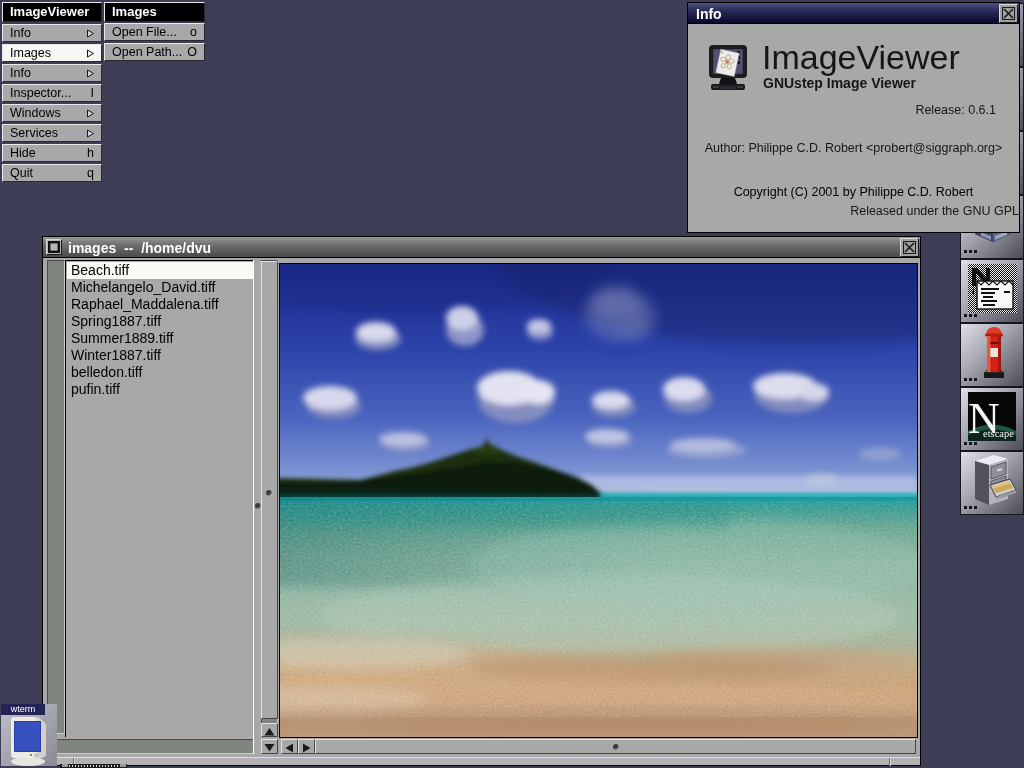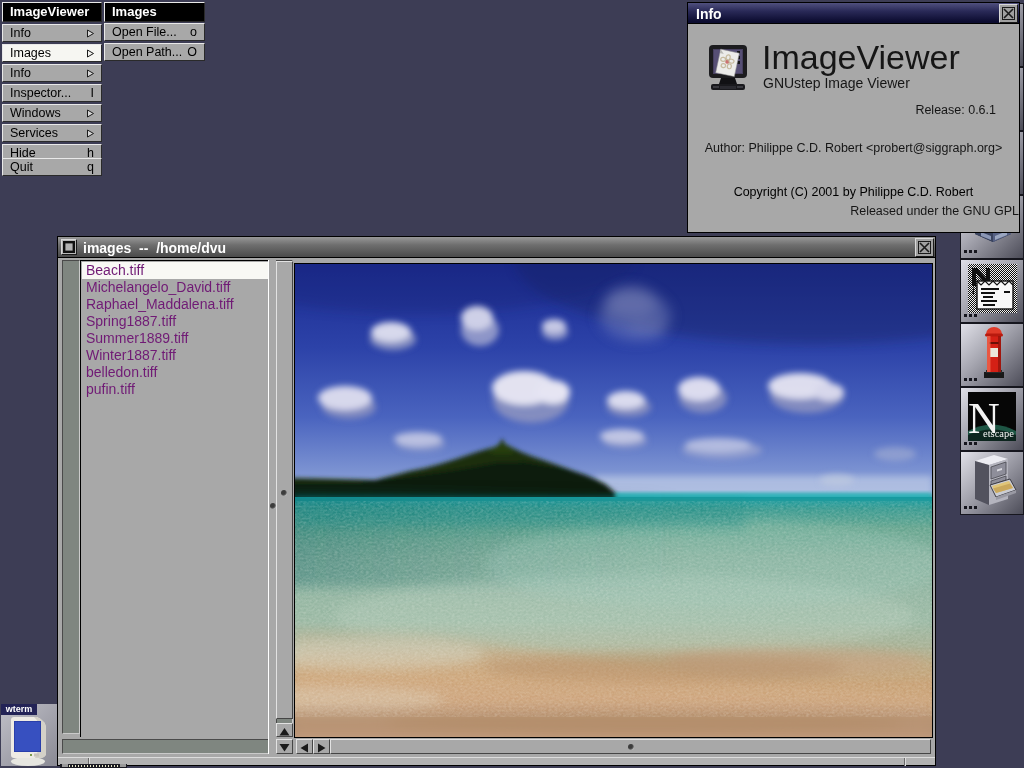--- a/index.html
+++ b/index.html
@@ -10,21 +10,21 @@
 .mtitle{position:absolute;left:0;width:98px;height:18px;background:#000;border-top:1px solid #e9e9e9;border-left:1px solid #e9e9e9;border-right:1px solid #2a2a2a;border-bottom:1px solid #2a2a2a;color:#fff;font-weight:bold;font-size:13px;line-height:18px}
 .mtitle span{position:absolute;left:7px;top:0}
 .win{position:absolute;border:1px solid #000;background:#a8a8a8}
 .tbblue{position:absolute;left:0;top:0;right:0;height:20px;background:linear-gradient(#50507e,#2a2a58 40%,#0c0c30 92%);border-bottom:1px solid #000}
 .tbgray{position:absolute;left:0;top:0;right:0;height:20px;background:linear-gradient(#989898,#6e6e6e 40%,#4a4a4a);border-bottom:1px solid #000}
 .tbtext{position:absolute;top:2.5px;color:#fff;font-weight:bold;font-size:14px}
 .tbtn{position:absolute;top:1px;width:17px;height:17px;background:#a0a0a0;border-top:1px solid #d8d8d8;border-left:1px solid #d8d8d8;border-right:1px solid #1a1a1a;border-bottom:1px solid #1a1a1a}
 .raised{background:#a8a8a8;border-top:1px solid #e2e2e2;border-left:1px solid #e2e2e2;border-right:1px solid #454545;border-bottom:1px solid #454545}
 .trough{background:#7f8680;border-top:1px solid #4a4a4a;border-left:1px solid #4a4a4a;border-right:1px solid #cacaca;border-bottom:1px solid #cacaca}
 .dimple{position:absolute;width:6px;height:6px;border-radius:50%;background:radial-gradient(circle at 2.2px 2.2px,#3c3c3c 0 38%,#606060 58%,#f2f2f2 88%)}
-.row{position:absolute;left:1px;width:183px;height:17px;font-size:14px;line-height:17px;color:#701a75;padding-left:4px}
+.row{position:absolute;left:1px;width:183px;height:17px;font-size:14px;line-height:17px;color:#000000;padding-left:4px}
 .dock{position:absolute;left:960px;width:62px;height:62px;background:linear-gradient(135deg,#e0e0e8 0%,#a6a6b0 42%,#4c4c58 100%);border:1px solid #16161e}
 .ddots{position:absolute;left:3px;top:54px;width:14px;height:3px;background:repeating-linear-gradient(90deg,#16161e 0 3px,transparent 3px 5px)}
 </style></head>
 <body>
 
 <div class="abs" style="left:2px;top:2px;width:100px;height:180px">
   <div class="mtitle" style="top:0">
       <span>ImageViewer</span>
     </div>
   <div class="mi" style="top:22px">
@@ -58,21 +58,21 @@
   <div class="mi" style="top:122px">
       <span class="lbl">Services</span>
       <svg class="tri" width="9" height="9">
         <path d="M1.5 1 L7.5 4.5 L1.5 8 Z" fill="#d6d6d6" stroke="#1a1a1a" stroke-width="1"></path>
       </svg>
     </div>
   <div class="mi" style="top:142px">
       <span class="lbl">Hide</span>
       <span class="key">h</span>
     </div>
-  <div class="mi" style="top:156px">
+  <div class="mi" style="top:162px">
       <span class="lbl">Quit</span>
       <span class="key">q</span>
     </div>
 </div>
 
 <div class="abs" style="left:104px;top:2px;width:101px;height:60px">
   <div class="mtitle" style="top:0;width:99px">
       <span>Images</span>
     </div>
   <div class="mi" style="top:21px;width:99px">
@@ -189,29 +189,29 @@
       <ellipse cx="21" cy="23.5" rx="2.2" ry="2" fill="none" stroke="#c0b292" stroke-width="1.2" opacity="0.85"></ellipse>
       <ellipse cx="19.5" cy="17.5" rx="2.4" ry="2" fill="none" stroke="#c0b292" stroke-width="1.2" opacity="0.85"></ellipse>
           </g>
       <path d="M18 35 L32 35 L34 41 L16 41 Z" fill="#111114"></path>
       <rect x="8" y="41" width="34" height="6" rx="2" fill="#19191d"></rect>
       <rect x="10" y="43" width="6" height="2" fill="#3a3a40"></rect>
           <rect x="34" y="43" width="6" height="2" fill="#3a3a40"></rect>
       <rect x="17" y="43" width="16" height="3" fill="#2a2a30"></rect>
     </svg></div>
     <div class="abs" style="left:74px;top:14px;font-size:34px;color:#161616">ImageViewer</div>
-    <div class="abs" style="left:75px;top:51px;font-size:14px;font-weight:normal;color:#161616">GNUstep Image Viewer</div>
+    <div class="abs" style="left:75px;top:51px;font-size:14px;font-weight:bold;color:#161616">GNUstep Image Viewer</div>
     <div class="abs" style="right:23px;top:79px;font-size:12.5px;color:#161616">Release: 0.6.1</div>
     <div class="abs" style="left:0;right:0;top:117px;text-align:center;font-size:12.5px;color:#161616;white-space:nowrap">Author: Philippe C.D. Robert &lt;probert@siggraph.org&gt;</div>
     <div class="abs" style="left:0;right:0;top:161px;text-align:center;font-size:12.5px;color:#000000">Copyright (C) 2001 by Philippe C.D. Robert</div>
     <div class="abs" style="left:0;right:0;top:180px;text-align:right;font-size:12.5px;color:#161616">Released under the GNU GPL</div>
   </div>
 </div>
 
-<div class="win" id="mainwin" style="left:57px;top:236px;width:877px;height:528px">
+<div class="win" id="mainwin" style="left:42px;top:236px;width:877px;height:528px">
   <div class="tbgray">
       <span class="tbtext" style="left:25px">images&nbsp; --&nbsp; /home/dvu</span>
     <div class="tbtn" style="left:3px;top:2px;width:14px;height:14px;background:#b8b8b8"><svg width="14" height="14">
           <rect x="2.2" y="2.2" width="9.6" height="9.6" fill="#b4b4b4" stroke="#111" stroke-width="2.4"></rect>
         </svg></div>
     <div class="tbtn" style="right:1px"><svg width="17" height="17">
           <path d="M4 4 L13 13 M13 4 L4 13" stroke="#1a1a1a" stroke-width="1.6"></path>
           <rect x="2.5" y="2.5" width="12" height="12" fill="none" stroke="#1a1a1a"></rect>
         </svg></div>
   </div>
@@ -397,21 +397,21 @@
   </div>
 </div>
 
 <div class="abs" style="left:60px;top:764px;width:67px;height:4px;background:#1a1a22">
   <div class="abs" style="left:2px;top:0px;width:6px;height:3px;background:#9a9a9a"></div>
   <div class="abs" style="left:60px;top:0px;width:6px;height:3px;background:#9a9a9a"></div>
   <div class="abs" style="left:9px;top:1px;width:50px;height:2px;background:repeating-linear-gradient(90deg,#e8e8c8 0 1px,#1a1a22 1px 3px)"></div>
 </div>
 
 <div class="abs" id="wterm" style="left:1px;top:704px;width:56px;height:62px;background:linear-gradient(135deg,#c0c0c8,#8a8a94)">
-  <div class="abs" style="left:0;top:0;width:36px;height:11px;background:#232356;color:#fff;font-size:9px;font-weight:bold;text-align:center;line-height:11px">wterm</div>
+  <div class="abs" style="left:0;top:0;width:44px;height:11px;background:#232356;color:#fff;font-size:9px;font-weight:normal;text-align:center;line-height:11px">wterm</div>
   <svg class="abs" style="left:0;top:11px" width="56" height="51">
     <ellipse cx="27" cy="46.5" rx="17" ry="4.5" fill="#e6e6e0"></ellipse>
     <path d="M10 5 Q10 2 13 2 L36 2 Q46 6 45 16 L45 36 Q46 43 39 43 L13 43 Q10 43 10 40 Z" fill="#eeebe4"></path>
     <path d="M36 2 Q46 6 45 16 L45 36 Q46 43 39 43 L34 43 Q40 31 39 18 Q39 7 33 2 Z" fill="#d4d1c8"></path>
     <rect x="13" y="6" width="27" height="31" fill="#2a3faa"></rect>
     <rect x="14" y="7" width="25" height="29" fill="#3750c0"></rect>
     <rect x="33" y="38.5" width="5" height="3" fill="#c8c4ba"></rect>
     <rect x="29" y="39" width="2" height="2" fill="#7a9a4a"></rect>
   </svg>
 </div>

